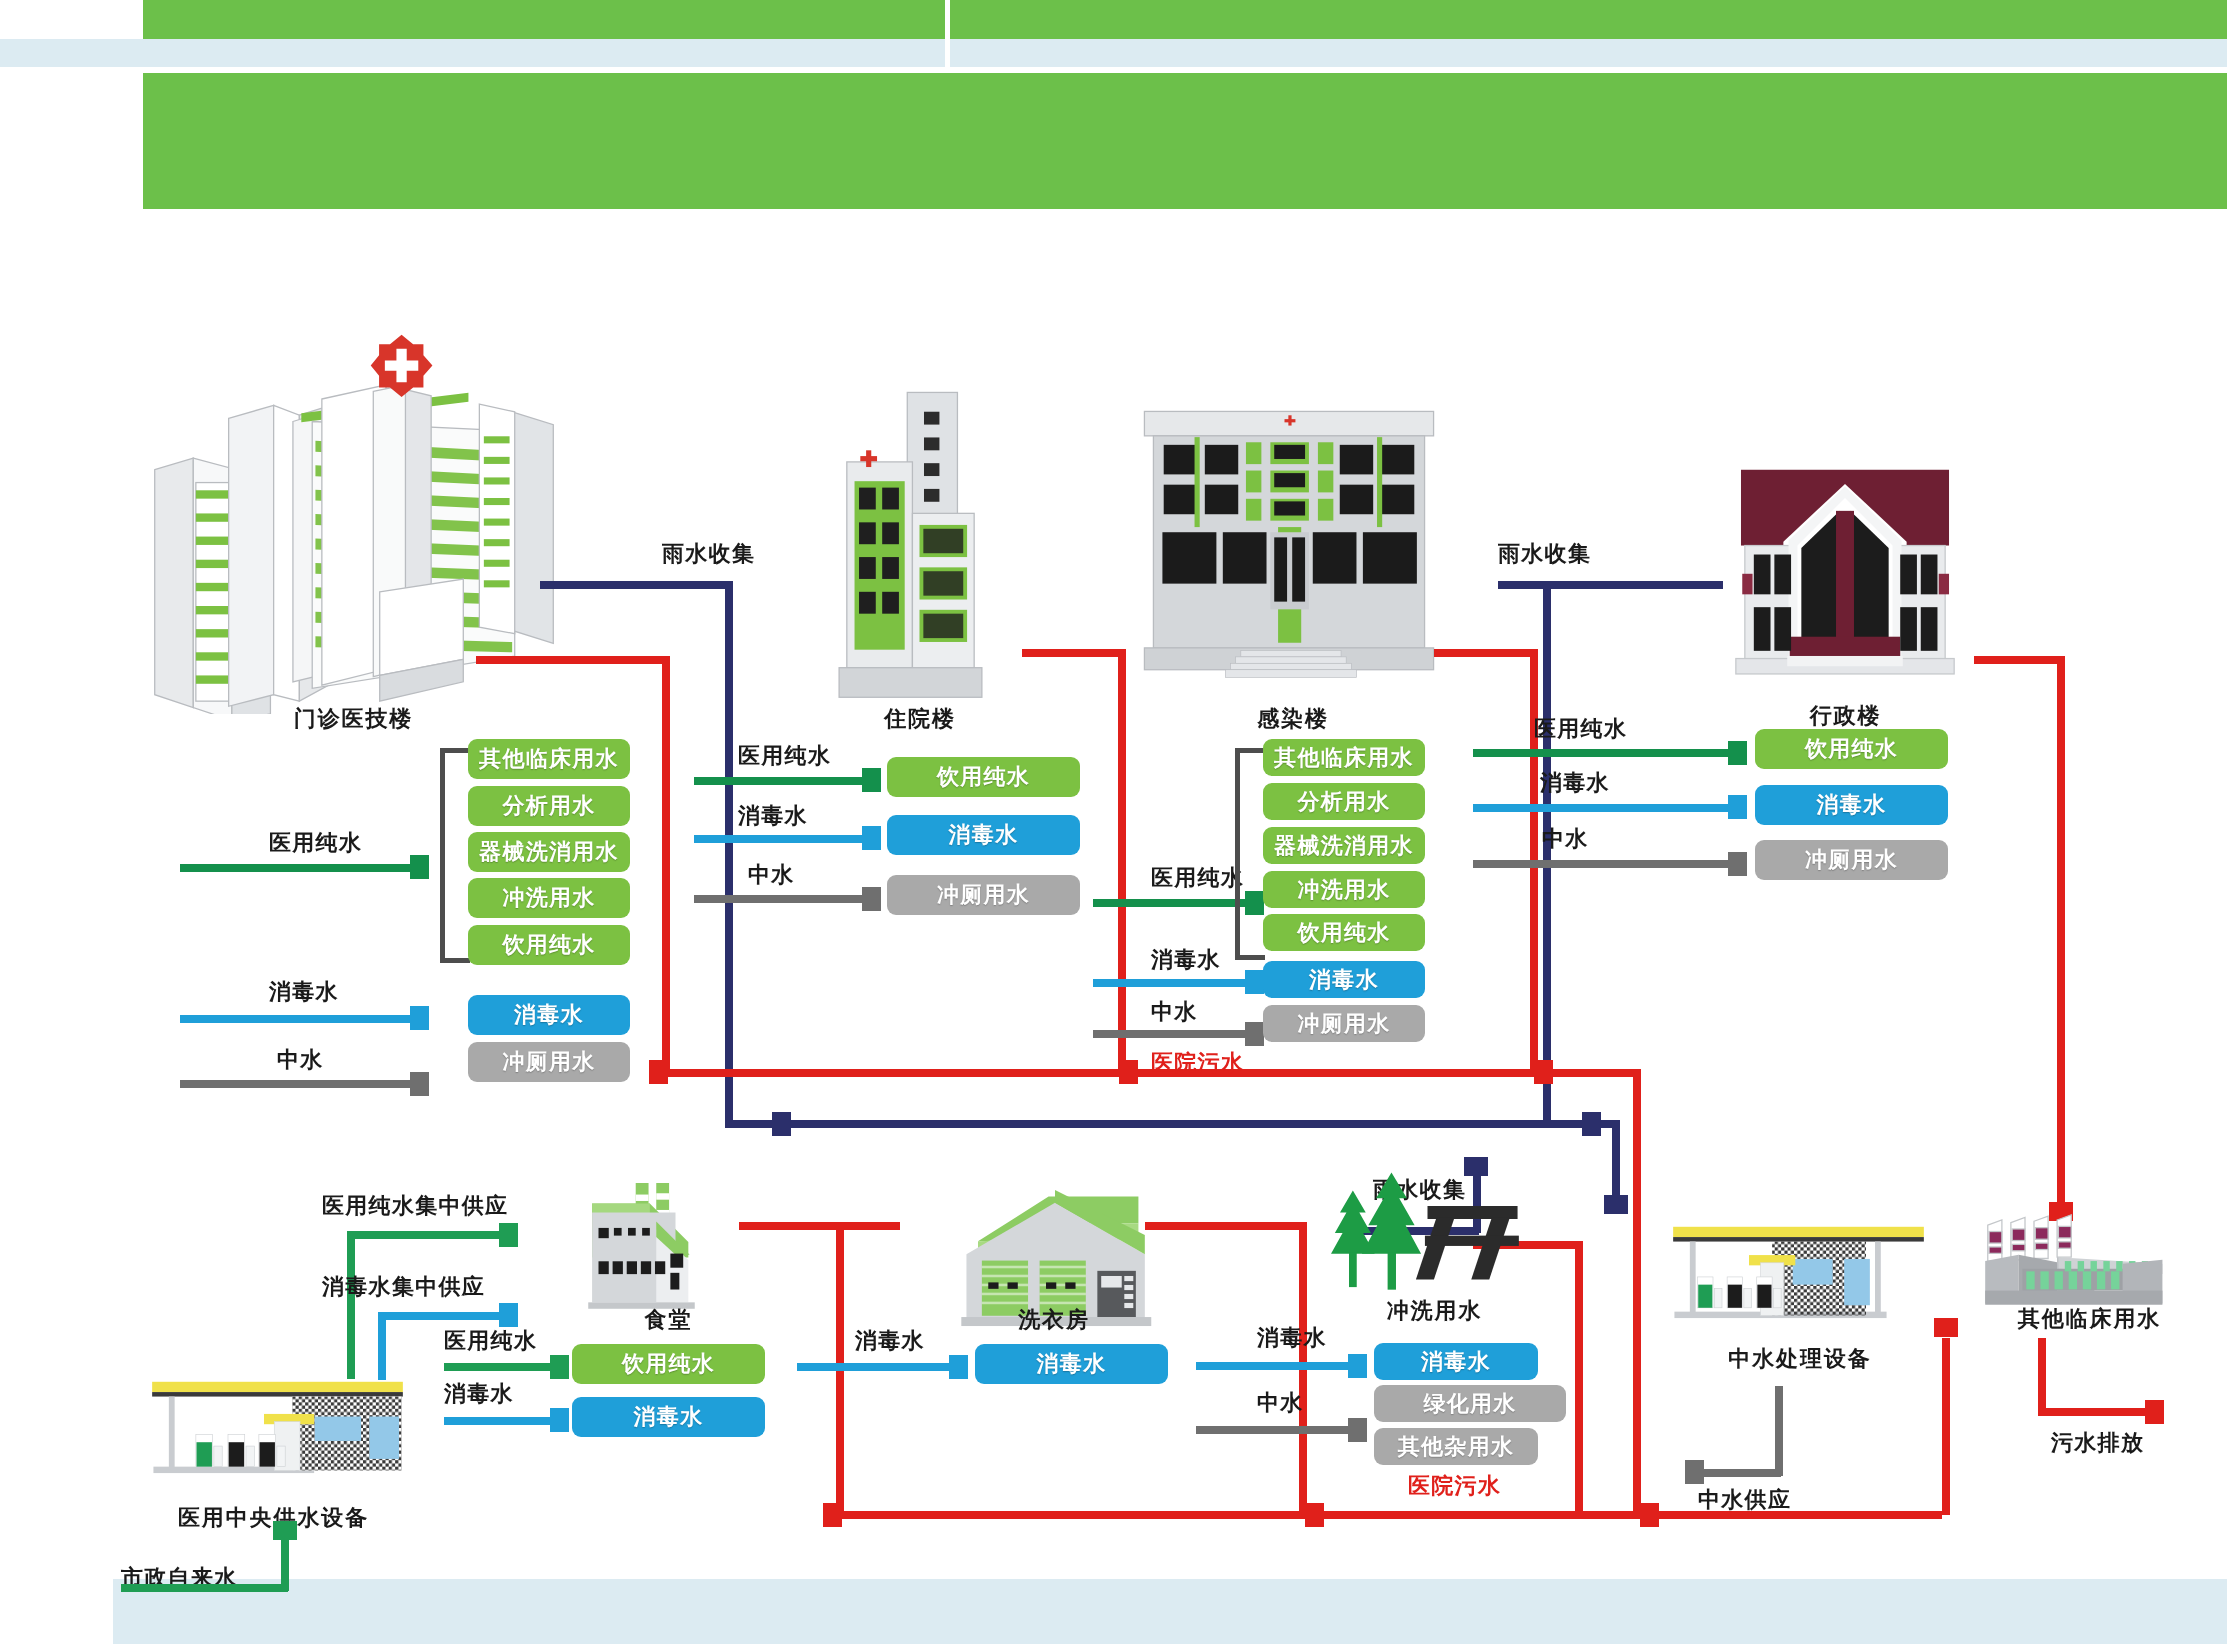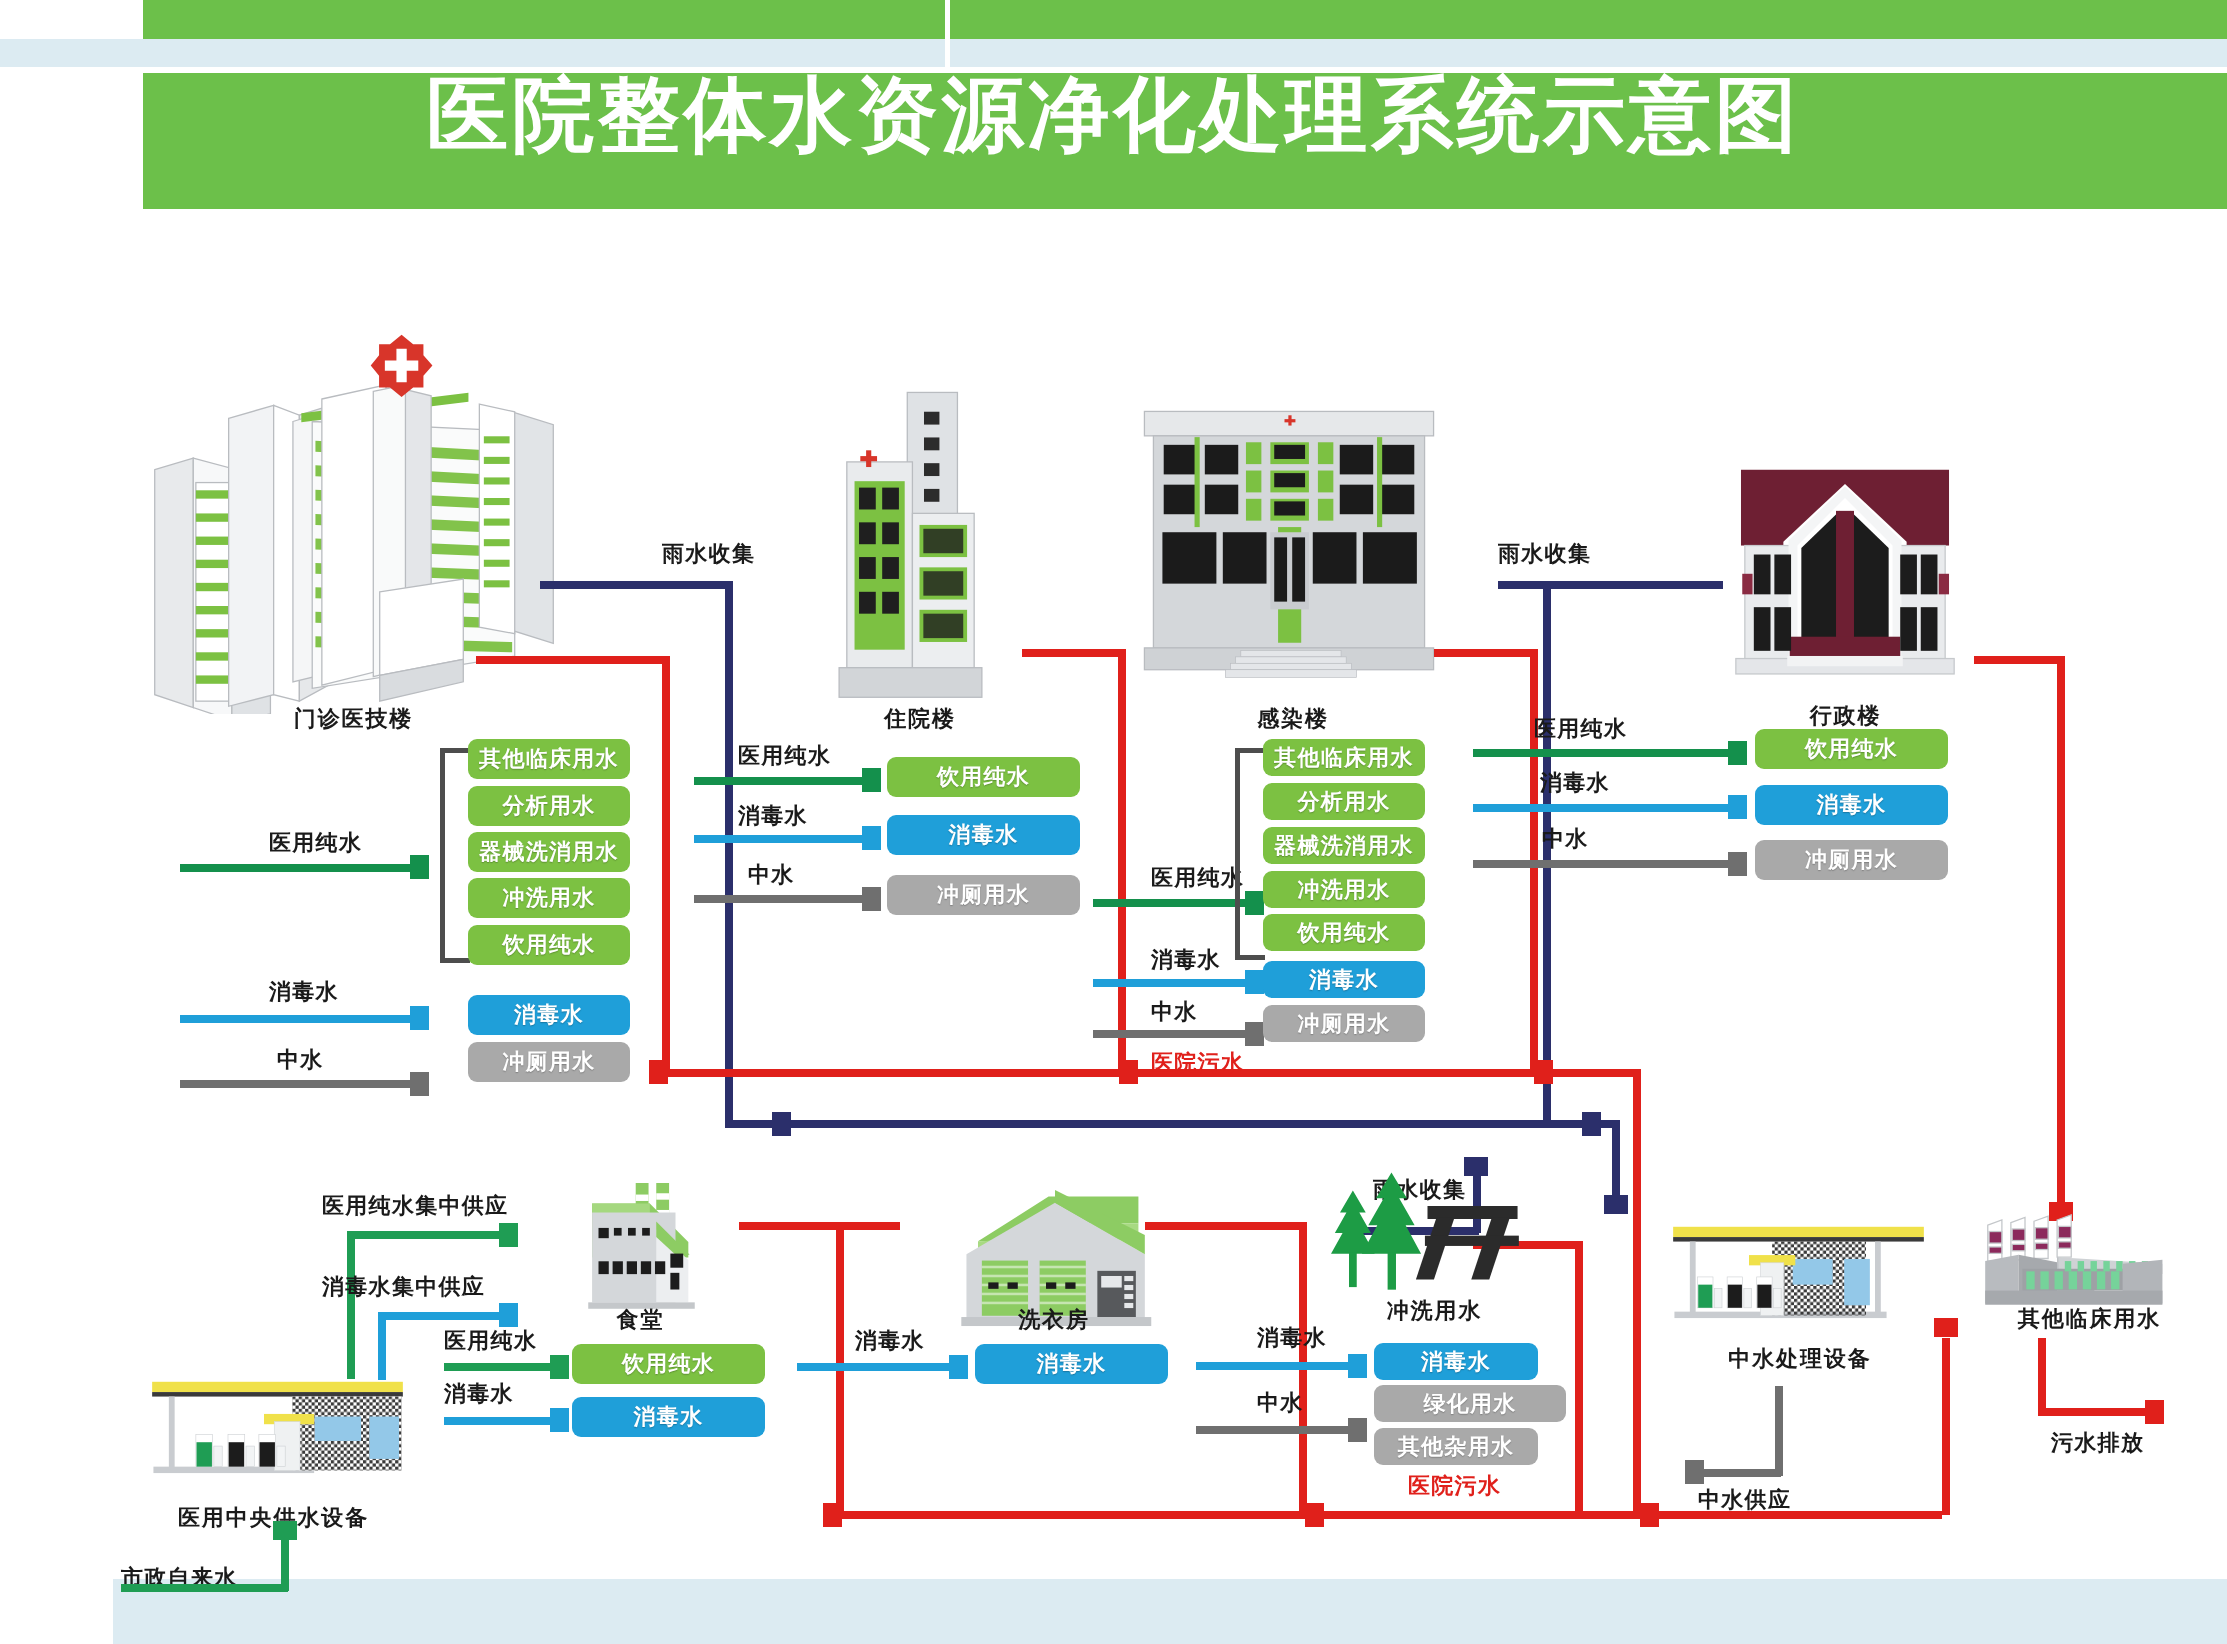--- a/index.html
+++ b/index.html
@@ -66,21 +66,20 @@
 <body>
 
 <div id="page">
 
   <div class="banner"></div>
   <div class="banner-stripe"></div>
   <div class="banner-stripe2"></div>
   <div class="banner-notch"></div>
   <div class="banner-notch2"></div>
   <div class="banner-notch3"></div>
-  <div class="title">医院整体水资源净化处理系统示意图</div>
   <div class="footer-bar"></div>
   <div class="footer-notch"></div>
 
   <svg class="ill" style="left:129px;top:309px;" width="450" height="405" viewBox="0 0 700 630">
     <g stroke="#b9bcc0" stroke-width="2">
       <polygon points="40,250 100,232 100,620 40,600" fill="#e8eaec"></polygon>
       <polygon points="100,232 160,248 160,640 100,620" fill="#f7f8f9"></polygon>
       <rect x="104" y="270" width="52" height="340" fill="#ffffff"></rect>
       <g fill="#7cc142" stroke="none">
         <rect x="104" y="282" width="52" height="13"></rect>
@@ -489,21 +488,21 @@
       <rect x="30" y="122" width="16" height="20"></rect>
         <rect x="52" y="122" width="16" height="20"></rect>
       <rect x="74" y="122" width="16" height="20"></rect>
         <rect x="96" y="122" width="16" height="20"></rect>
       <rect x="118" y="122" width="16" height="20"></rect>
       <rect x="142" y="110" width="20" height="22"></rect>
         <rect x="142" y="140" width="14" height="26"></rect>
     </g>
     <rect x="14" y="186" width="166" height="10" fill="#c4c7ca"></rect>
   </svg>
-  <div class="bldg-name" style="left:570px;top:1305px;width:141px;text-align:center;">食堂</div>
+  <div class="bldg-name" style="left:598px;top:1305px;width:141px;text-align:center;">食堂</div>
 
   <div class="lbl" style="left:444px;top:1326px;">医用纯水</div>
   <div class="h c-lgreen thick" style="left:444px;top:1363px;width:109px;"></div>
   <div class="ar ar-r a-lgreen" style="left:550px;top:1355px;"></div>
 
   <div class="lbl" style="left:444px;top:1379px;">消毒水</div>
   <div class="h c-blue thick" style="left:444px;top:1417px;width:109px;"></div>
   <div class="ar ar-r a-blue" style="left:550px;top:1408px;"></div>
 
   <div class="pill g" style="left:572px;top:1344px;width:193px;height:40px;">饮用纯水</div>

